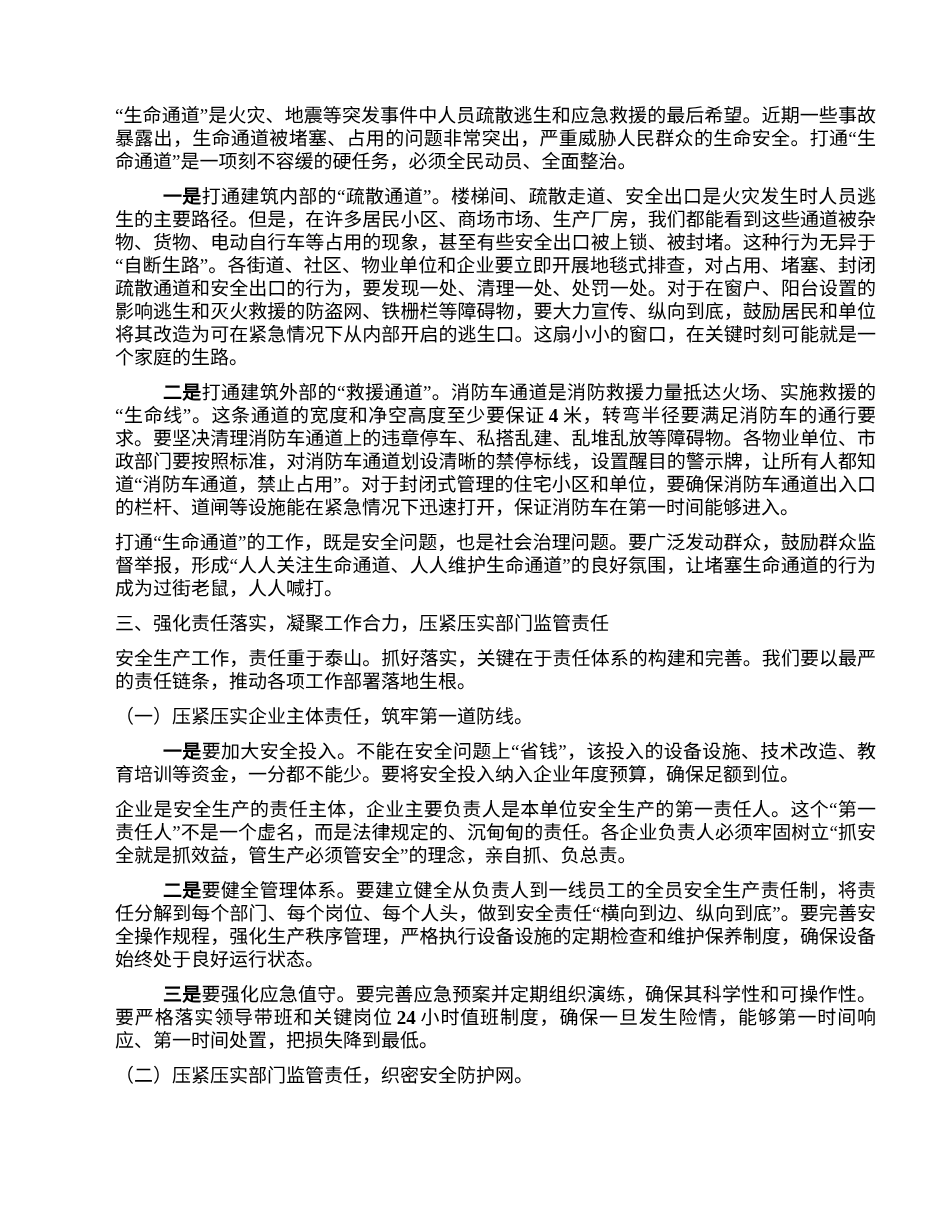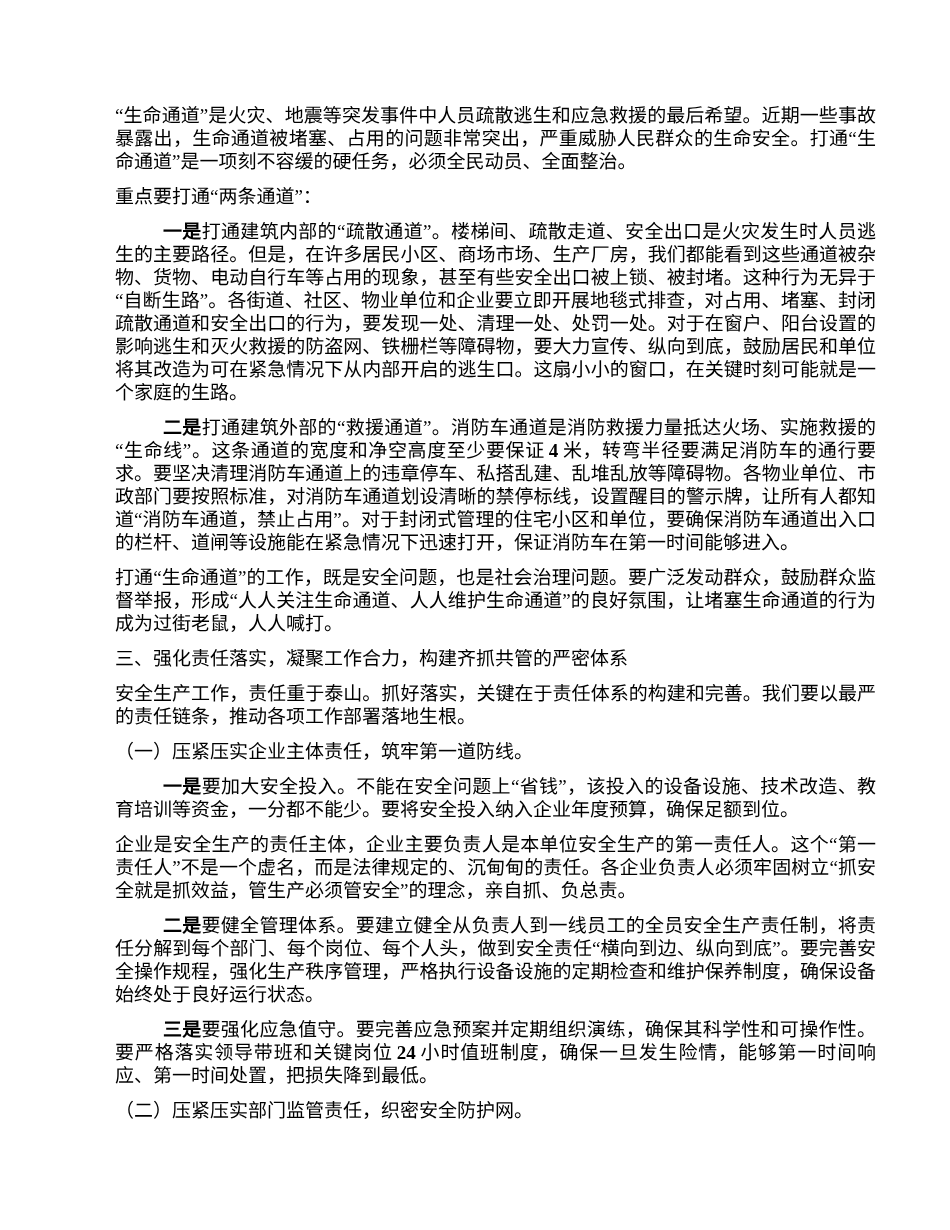--- a/index.html
+++ b/index.html
@@ -39,29 +39,28 @@
     font-family: "Liberation Serif", "DejaVu Serif", serif;
   }
 </style>
 </head>
 <body>
 
 <div class="page">
 
   <p class="para"><span class="run">“生命通道”是火灾、地震等突发事件中人员疏散逃生和应急救援的最后希望。近期一些事故暴露出，生命通道被堵塞、占用的问题非常突出，严重威胁人民群众的生命安全。打通“生命通道”是一项刻不容缓的硬任务，必须全民动员、全面整治。</span></p>
 
-  <p class="para"><span class="run">重点要打通“两条通道”：</span></p>
 
   <p class="para"><span class="run b">一是</span><span class="run">打通建筑内部的“疏散通道”。楼梯间、疏散走道、安全出口是火灾发生时人员逃生的主要路径。但是，在许多居民小区、商场市场、生产厂房，我们都能看到这些通道被杂物、货物、电动自行车等占用的现象，甚至有些安全出口被上锁、被封堵。这种行为无异于“自断生路”。各街道、社区、物业单位和企业要立即开展地毯式排查，对占用、堵塞、封闭疏散通道和安全出口的行为，要发现一处、清理一处、处罚一处。对于在窗户、阳台设置的影响逃生和灭火救援的防盗网、铁栅栏等障碍物，要大力宣传、纵向到底，鼓励居民和单位将其改造为可在紧急情况下从内部开启的逃生口。这扇小小的窗口，在关键时刻可能就是一个家庭的生路。</span></p>
 
   <p class="para"><span class="run b">二是</span><span class="run">打通建筑外部的“救援通道”。消防车通道是消防救援力量抵达火场、实施救援的“生命线”。这条通道的宽度和净空高度至少要保证</span><span class="run num">4</span><span class="run">米，转弯半径要满足消防车的通行要求。要坚决清理消防车通道上的违章停车、私搭乱建、乱堆乱放等障碍物。各物业单位、市政部门要按照标准，对消防车通道划设清晰的禁停标线，设置醒目的警示牌，让所有人都知道“消防车通道，禁止占用”。对于封闭式管理的住宅小区和单位，要确保消防车通道出入口的栏杆、道闸等设施能在紧急情况下迅速打开，保证消防车在第一时间能够进入。</span></p>
 
   <p class="para"><span class="run">打通“生命通道”的工作，既是安全问题，也是社会治理问题。要广泛发动群众，鼓励群众监督举报，形成“人人关注生命通道、人人维护生命通道”的良好氛围，让堵塞生命通道的行为成为过街老鼠，人人喊打。</span></p>
 
-  <p class="para"><span class="run">三、强化责任落实，凝聚工作合力，构建齐抓共管的严密体系</span></p>
+  <p class="para"><span class="run">三、强化责任落实，凝聚工作合力，压紧压实部门监管责任</span></p>
 
   <p class="para"><span class="run">安全生产工作，责任重于泰山。抓好落实，关键在于责任体系的构建和完善。我们要以最严的责任链条，推动各项工作部署落地生根。</span></p>
 
   <p class="para"><span class="run">（一）压紧压实企业主体责任，筑牢第一道防线。</span></p>
 
   <p class="para"><span class="run b">一是</span><span class="run">要加大安全投入。不能在安全问题上“省钱”，该投入的设备设施、技术改造、教育培训等资金，一分都不能少。要将安全投入纳入企业年度预算，确保足额到位。</span></p>
 
   <p class="para"><span class="run">企业是安全生产的责任主体，企业主要负责人是本单位安全生产的第一责任人。这个“第一责任人”不是一个虚名，而是法律规定的、沉甸甸的责任。各企业负责人必须牢固树立“抓安全就是抓效益，管生产必须管安全”的理念，亲自抓、负总责。</span></p>
 
   <p class="para"><span class="run b">二是</span><span class="run">要健全管理体系。要建立健全从负责人到一线员工的全员安全生产责任制，将责任分解到每个部门、每个岗位、每个人头，做到安全责任“横向到边、纵向到底”。要完善安全操作规程，强化生产秩序管理，严格执行设备设施的定期检查和维护保养制度，确保设备始终处于良好运行状态。</span></p>

